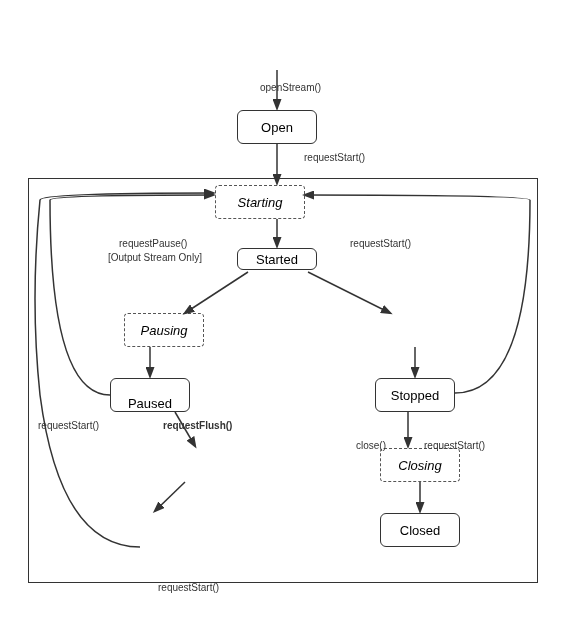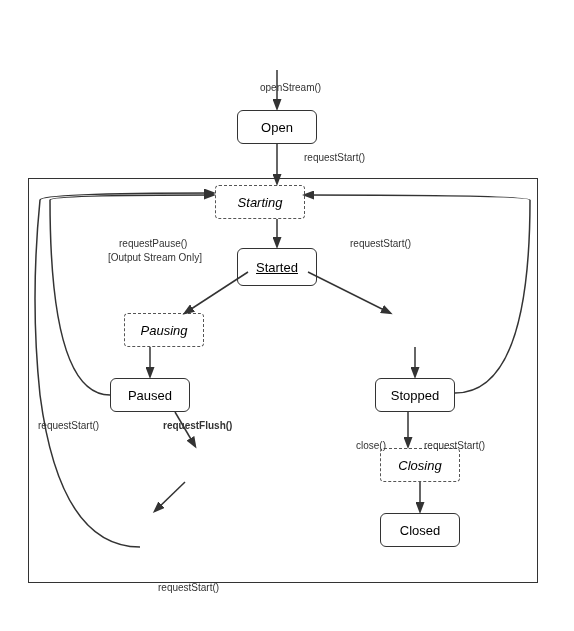--- a/index.html
+++ b/index.html
@@ -54,29 +54,29 @@
 <div id="diagram">
 
   <div class="state-box state-solid" style="left:237px; top:110px; width:80px; height:34px;">
     <span>Open</span>
   </div>
 
   <div class="state-box state-dashed" style="left:215px; top:185px; width:90px; height:34px;">
     <span>Starting</span>
   </div>
 
-  <div class="state-box state-solid" style="left:237px; top:248px; width:80px; height:38px;text-decoration:underline;">
+  <div class="state-box state-solid" style="left:237px; top:248px; width:80px; height:22px;">
     <span>Started</span>
   </div>
 
   <div class="state-box state-dashed" style="left:124px; top:313px; width:80px; height:34px;font-style:italic;">
     <span>Pausing</span>
   </div>
 
-  <div class="state-box state-solid" style="left:110px; top:378px; width:80px; height:34px;">
+  <div class="state-box state-solid" style="left:110px; top:378px; width:80px; height:34px;align-items:flex-end;">
     <span>Paused</span>
   </div>
 
 
   <div class="state-box state-solid" style="left:375px; top:378px; width:80px; height:34px;">
     <span>Stopped</span>
   </div>
 
 
 

